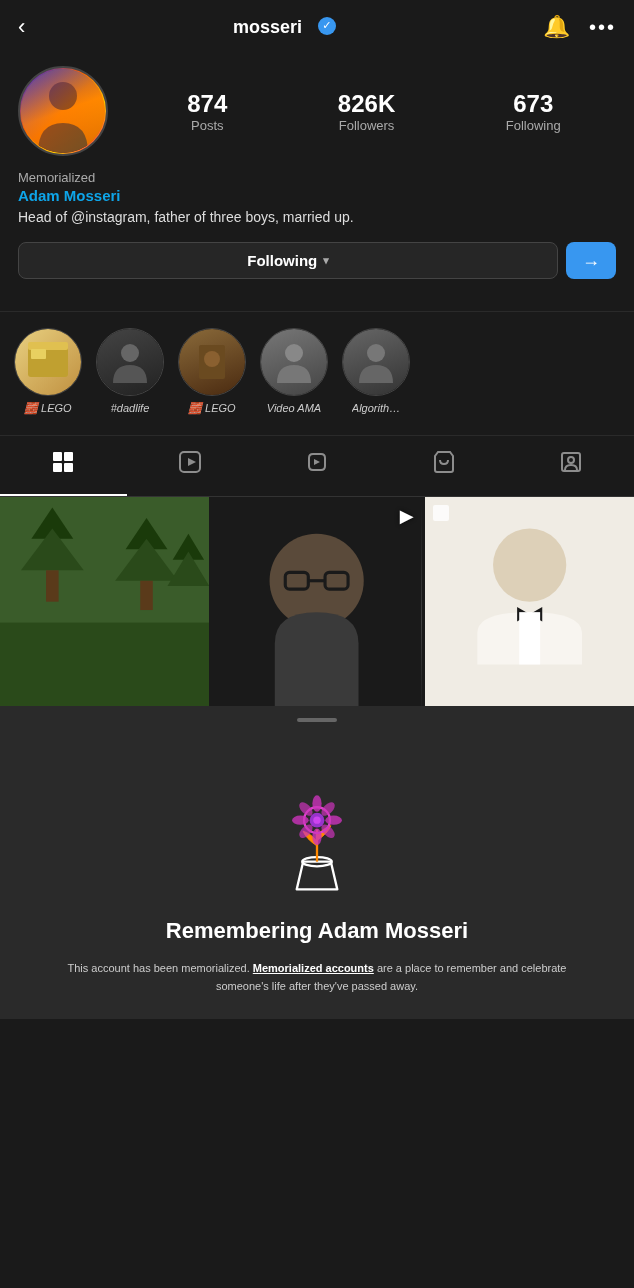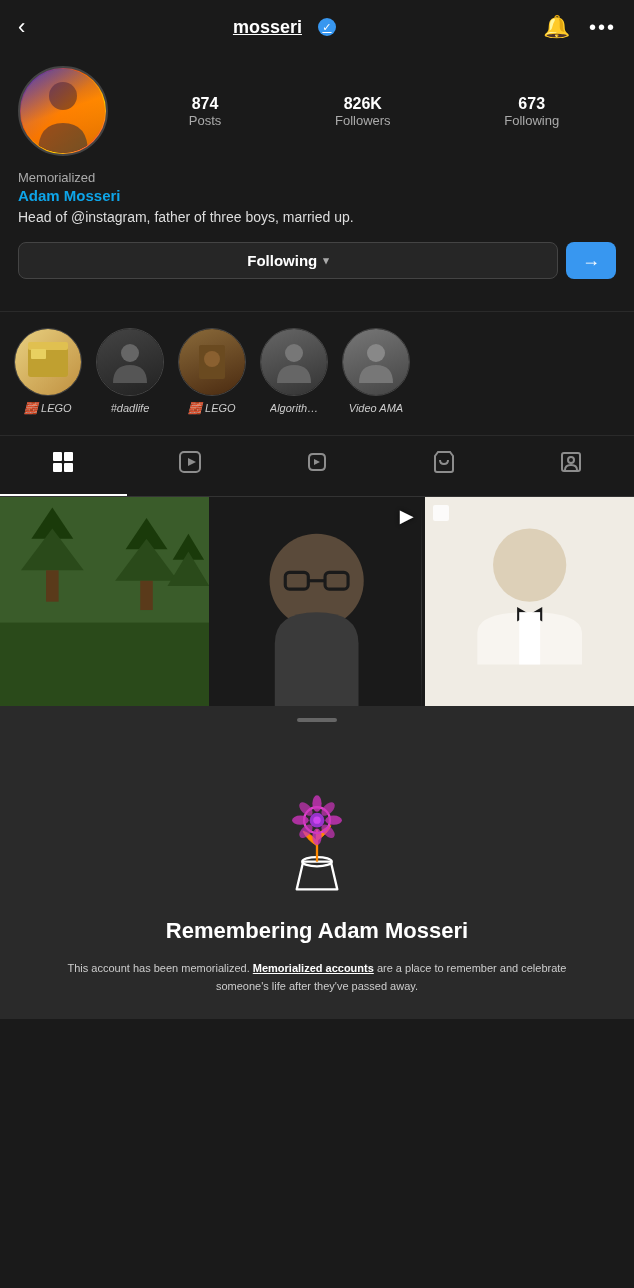--- a/index.html
+++ b/index.html
@@ -16,23 +16,22 @@
     
     .header {
       display: flex;
       align-items: center;
       justify-content: space-between;
       padding: 14px 18px;
       background: #1a1a1a;
     }
     .header-center {
       display: flex;
-      align-items: center;
+      align-items: flex-start;
       gap: 16px;
-      text-decoration: underline;
     }
     .username-text {
       font-size: 18px;
       font-weight: 600;
       color: #fff;
     }
     .verified-badge {
       width: 18px;
       height: 18px;
       background: #3897f0;
@@ -79,21 +78,21 @@
     }
     .stats-container {
       display: flex;
       flex: 1;
       justify-content: space-around;
     }
     .stat-item {
       text-align: center;
     }
     .stat-number {
-      font-size: 16px;
+      font-size: 24px;
       font-weight: 700;
       color: #fff;
       display: block;
     }
     .stat-label {
       font-size: 13px;
       color: #aaa;
       display: block;
     }
 
@@ -416,41 +415,41 @@
           <svg width="50" height="50" viewBox="0 0 50 50">
             <rect x="12" y="8" width="26" height="34" rx="2" fill="#6a4a20"></rect>
             <circle cx="25" cy="22" r="8" fill="#8a6030"></circle>
           </svg>
         </div>
       </div>
       <span class="highlight-label">🧱 LEGO</span>
     </div>
 
     <div class="highlight-item">
+      <div class="highlight-circle hl4">
+        <div style="width:100%;height:100%;display:flex;align-items:center;justify-content:center;background:linear-gradient(160deg,#777,#444);">
+          <svg width="50" height="50" viewBox="0 0 50 50">
+            <circle cx="25" cy="16" r="9" fill="#888"></circle>
+            <path d="M8 46 Q8 28 25 28 Q42 28 42 46 Z" fill="#777"></path>
+          </svg>
+        </div>
+      </div>
+      <span class="highlight-label">Video AMA</span>
+    </div>
+
+    <div class="highlight-item">
       <div class="highlight-circle hl5">
         <div style="width:100%;height:100%;display:flex;align-items:center;justify-content:center;background:linear-gradient(160deg,#666,#333);">
           <svg width="50" height="50" viewBox="0 0 50 50">
             <circle cx="25" cy="16" r="9" fill="#777"></circle>
             <path d="M8 46 Q8 28 25 28 Q42 28 42 46 Z" fill="#666"></path>
           </svg>
         </div>
       </div>
       <span class="highlight-label">Algorith…</span>
-    </div>
-
-    <div class="highlight-item">
-      <div class="highlight-circle hl4">
-        <div style="width:100%;height:100%;display:flex;align-items:center;justify-content:center;background:linear-gradient(160deg,#777,#444);">
-          <svg width="50" height="50" viewBox="0 0 50 50">
-            <circle cx="25" cy="16" r="9" fill="#888"></circle>
-            <path d="M8 46 Q8 28 25 28 Q42 28 42 46 Z" fill="#777"></path>
-          </svg>
-        </div>
-      </div>
-      <span class="highlight-label">Video AMA</span>
     </div>
   </div>
 </div>
 
 <div class="tab-bar">
   <div class="tab-item active">
     <span class="tab-icon">
       <svg width="24" height="24" viewBox="0 0 24 24" fill="currentColor">
         <rect x="2" y="2" width="9" height="9" rx="1"></rect>
           <rect x="13" y="2" width="9" height="9" rx="1"></rect>

